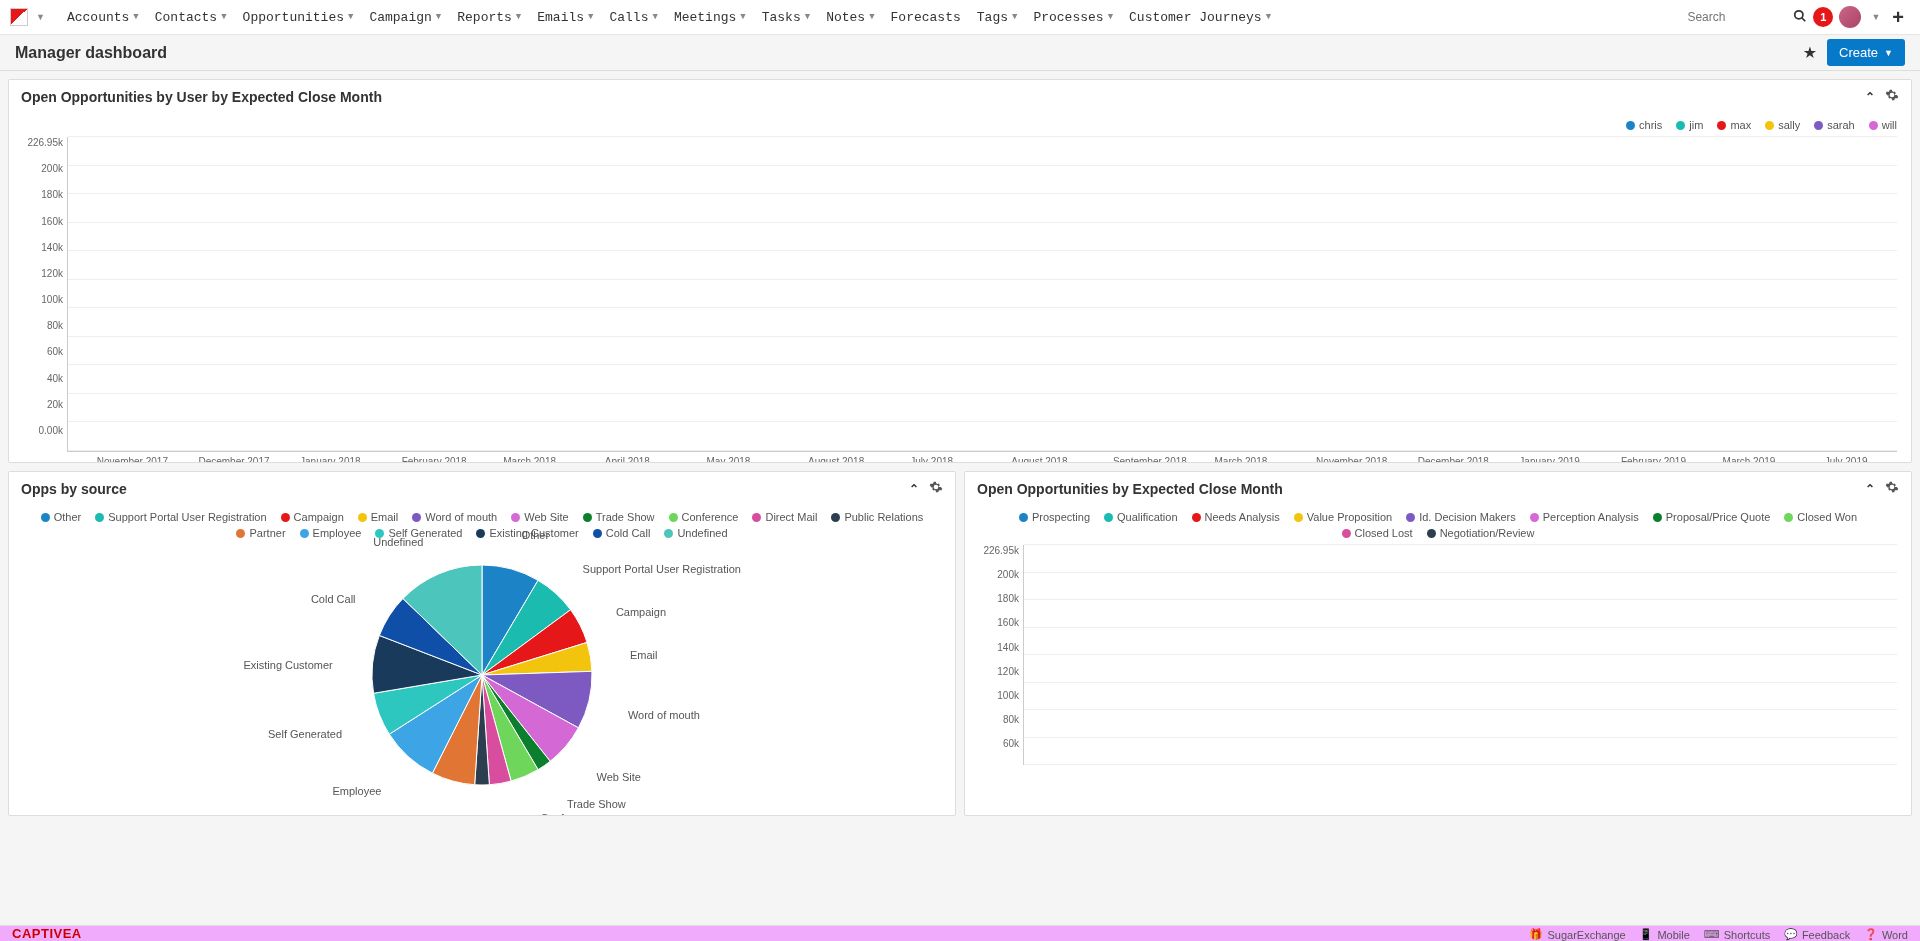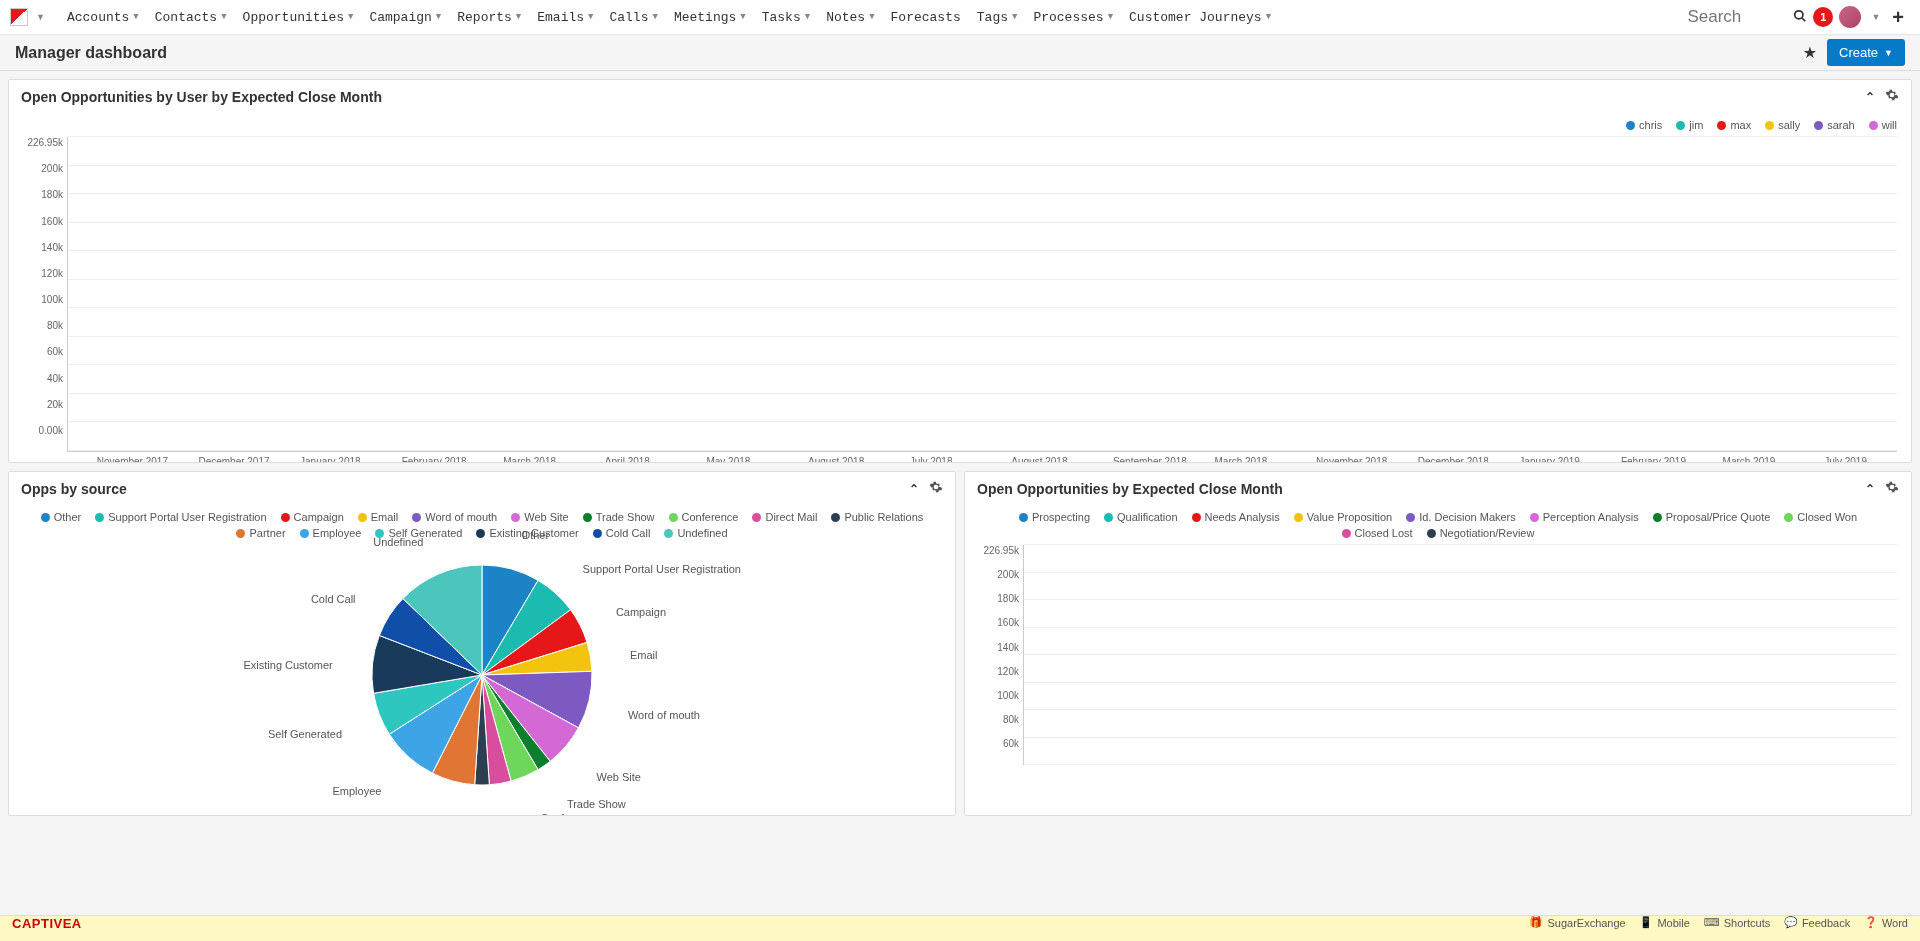--- a/index.html
+++ b/index.html
@@ -2,21 +2,21 @@
 <html><head>
 <meta charset="utf-8">
 <style>
 * { margin: 0; padding: 0; box-sizing: border-box; }
 body { font-family: "Helvetica Neue", Arial, sans-serif; font-size: 13px; color: #333; background: #f5f5f5; }
 .topnav { background: #fff; height: 35px; display: flex; align-items: center; padding: 0 10px; border-bottom: 1px solid #e5e5e5; }
 .logo-cube { width: 18px; height: 18px; background: linear-gradient(135deg,#e61718 0%,#e61718 50%,#fff 50%,#fff 100%); border:1px solid #ccc; margin-right: 4px; }
 .nav-item { display:flex; align-items:center; padding: 0 8px; height: 100%; cursor: pointer; font-size: 13px; color:#333;font-family:Liberation Mono, monospace; }
 .caret { margin-left:4px; font-size:9px; color:#888; }
 .topnav-right { margin-left:auto; display:flex; align-items:center; gap:6px; }
-.search-input { border:none; outline:none; width:100px; font-size:17px; color:#777; }
+.search-input { border:none; outline:none; width:100px; font-size:12px; color:#777; }
 .notif-badge { width:20px; height:20px; border-radius:50%; background:#e61718; color:#fff; display:flex; align-items:center; justify-content:center; font-size:11px; font-weight:bold; }
 .avatar { width:22px; height:22px; border-radius:50%; background:linear-gradient(135deg,#c68 0%,#a46 100%); }
 .plus-btn { font-size:20px; font-weight:bold; cursor:pointer; padding:0 6px; }
 .page-header { background:#f5f5f5; height:36px; display:flex; align-items:center; padding:0 15px; border-bottom:1px solid #ddd; }
 .page-title { font-size:16px; font-weight:600; color:#333; }
 .header-right { margin-left:auto; display:flex; align-items:center; gap:10px; }
 .star-icon { font-size:16px; cursor:pointer; }
 .create-btn { background:#0679c8; color:#fff; border:none; padding:6px 12px; border-radius:3px; font-size:13px; cursor:pointer; display:flex; align-items:center; gap:6px; }
 .dash-body { padding:8px; display:flex; flex-direction:column; gap:8px; min-height:calc(100vh - 71px - 26px); }
 .row { display:flex; gap:8px; }
@@ -33,26 +33,26 @@
 .swatch { width:9px; height:9px; border-radius:50%; display:inline-block; }
 .chart-area { position:relative; height:315px; display:flex; }
 .y-axis { width:44px; display:flex; flex-direction:column; justify-content:space-between; text-align:right; font-size:10px; color:#666; padding-bottom:16px; }
 .y-axis span { padding-right:4px; }
 .plot { flex:1; position:relative; border-left:1px solid #ccc; border-bottom:1px solid #ccc; }
 .grid-line { position:absolute; left:0; right:0; border-top:1px solid #eee; }
 .bars-row { position:absolute; left:0; right:0; bottom:0; top:0; display:flex; align-items:flex-end; justify-content:space-around; padding:0 5px; }
 .bar-col { display:flex; flex-direction:column-reverse; align-items:center; width:44px; }
 .bar-seg { width:100%; }
 .x-labels { position:absolute; left:0; right:0; bottom:-16px; display:flex; justify-content:space-around; font-size:10px; color:#666; }
-.x-labels span { width:44px; white-space:nowrap; }
+.x-labels span { width:44px; text-align:center; white-space:nowrap; }
 .chart-area-2 { position:relative; height:220px; display:flex; }
 .pie-wrap { display:flex; justify-content:center; position:relative; height:250px; margin-top:10px; }
 .pie-svg { width:240px; height:240px; }
 .pie-label { position:absolute; font-size:11px; color:#555; white-space:nowrap; }
-.footer { position:fixed; bottom:0; left:0; right:0; height:26px; background:#fef9c3; border-top:1px solid #ddd; display:flex; align-items:flex-start; padding:0 12px; }
+.footer { position:fixed; bottom:0; left:0; right:0; height:16px; background:#f0abfc; border-top:1px solid #ddd; display:flex; align-items:flex-end; padding:0 12px; }
 .footer-logo { color:#c00; font-weight:bold; letter-spacing:0.5px; font-size:13px; }
 .footer-links { margin-left:auto; display:flex; align-items:center; gap:14px; font-size:11px; color:#555; }
 .footer-links span { display:flex; align-items:center; gap:4px; cursor:pointer; }
 </style>
 </head>
 <body>
 
 <div class="topnav">
   <div class="logo-cube"></div>
   <span class="caret">▼</span>

